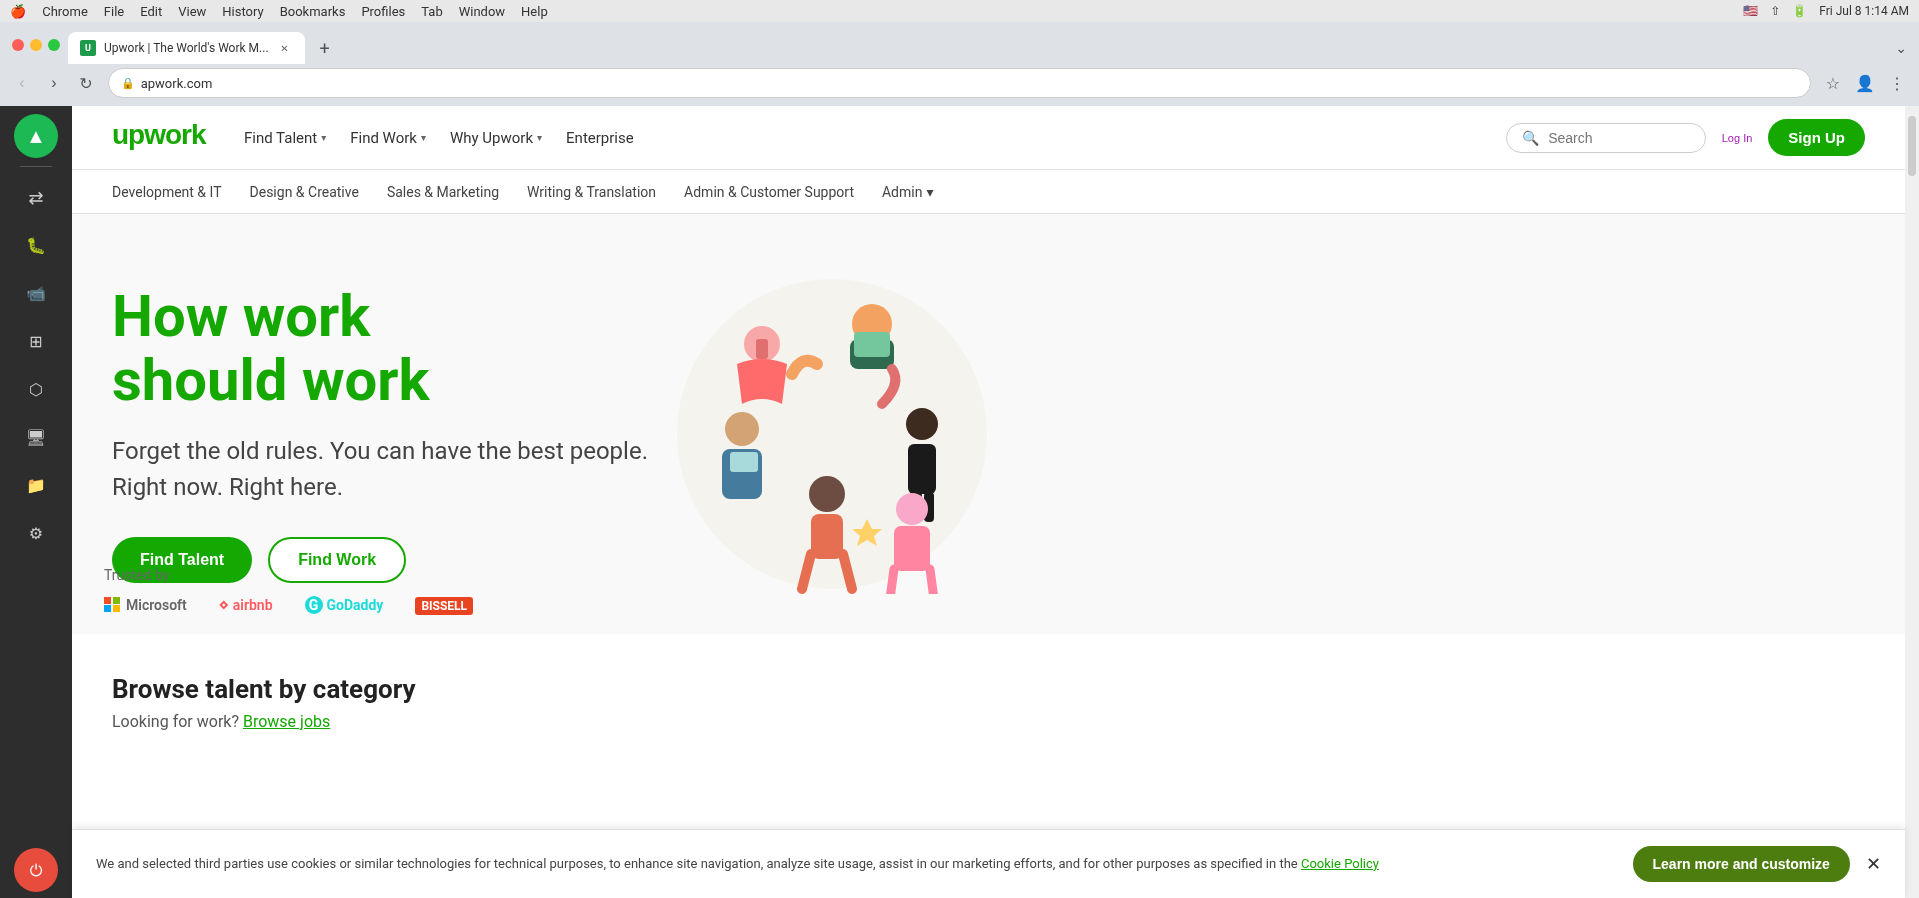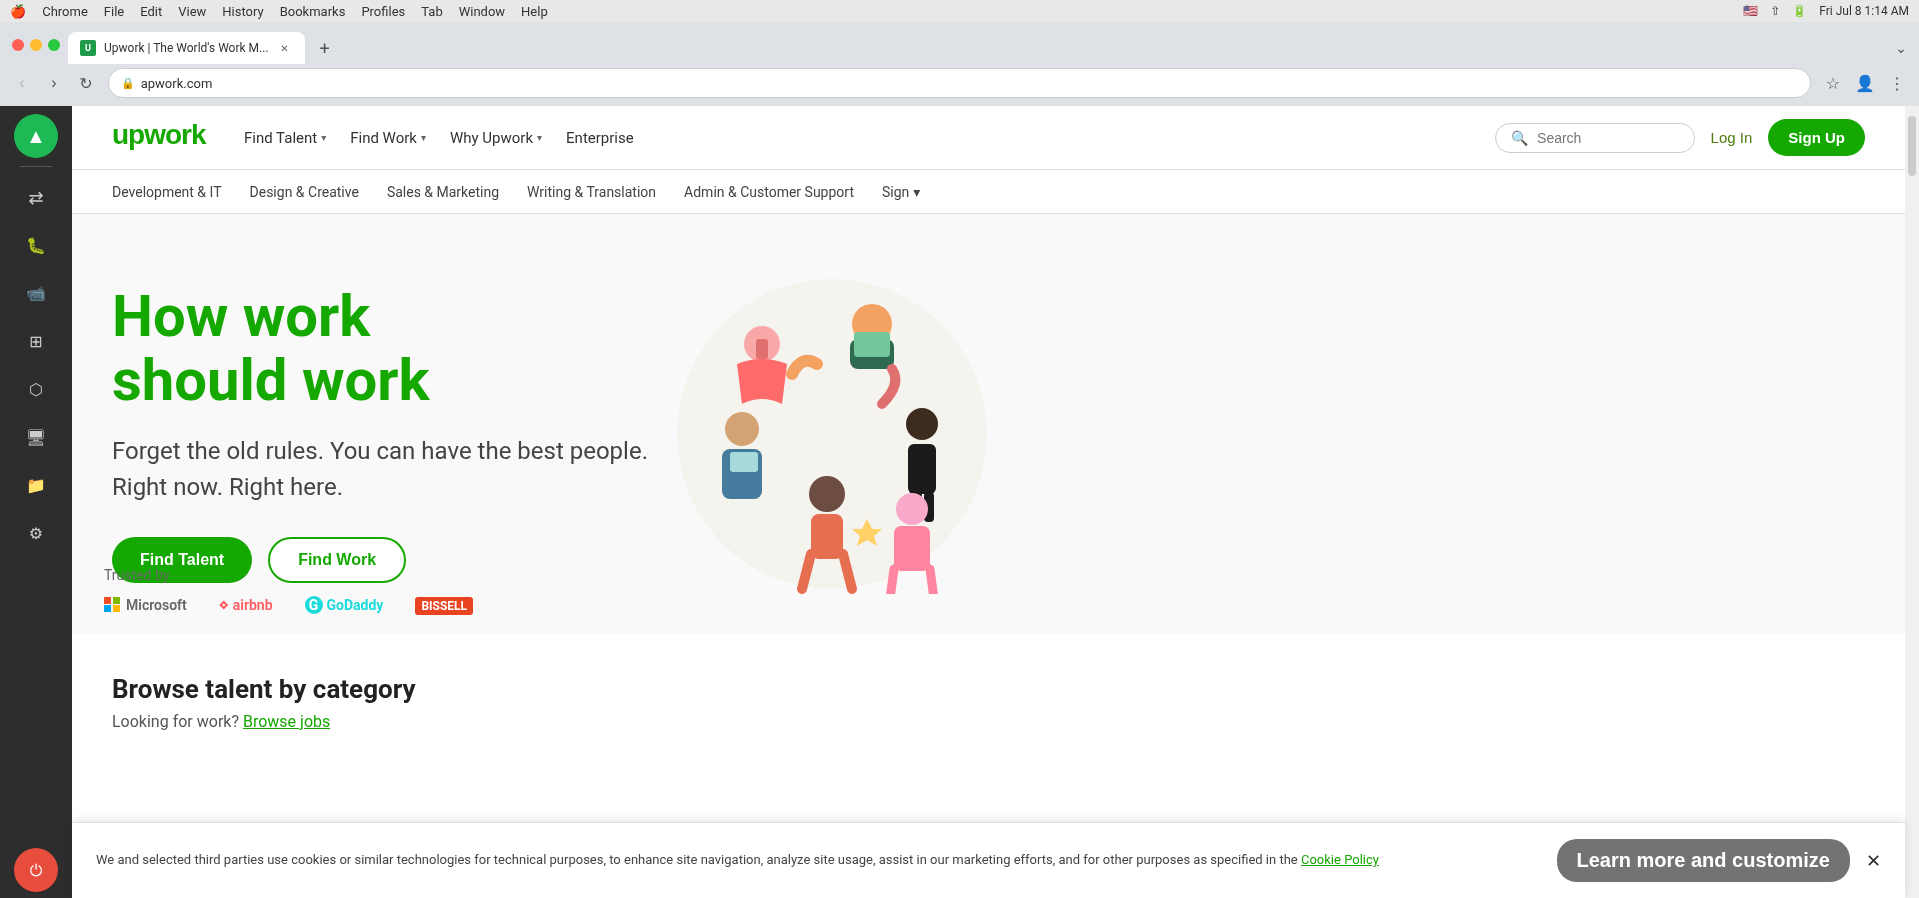--- a/index.html
+++ b/index.html
@@ -239,23 +239,23 @@
     }
     .search-bar input {
       border: none;
       outline: none;
       font-size: 14px;
       width: 100%;
     }
     .btn-login {
       background: none;
       border: none;
-      font-size: 15px;
-      cursor: pointer;
-      color: #4d7c0f;
+      font-size: 11px;
+      cursor: pointer;
+      color: #a21caf;
       font-weight: 500;
     }
     .btn-signup {
       background: #14a800;
       color: white;
       border: none;
       border-radius: 20px;
       padding: 10px 20px;
       font-size: 15px;
       font-weight: 600;
@@ -382,26 +382,26 @@
       display: flex;
       align-items: center;
       justify-content: space-between;
       gap: 16px;
       z-index: 1000;
       box-shadow: 0 -2px 8px rgba(0,0,0,0.1);
     }
     .cookie-text { font-size: 13px; color: #444; flex: 1; line-height: 1.4; }
     .cookie-link { color: #14a800; text-decoration: underline; cursor: pointer; }
     .cookie-btn {
-      background: #737373;
+      background: #4d7c0f;
       color: white;
       border: none;
       border-radius: 20px;
       padding: 10px 20px;
-      font-size: 20px;
+      font-size: 14px;
       font-weight: 600;
       cursor: pointer;
       white-space: nowrap;
     }
     .cookie-close {
       background: none;
       border: none;
       font-size: 18px;
       cursor: pointer;
       color: #333;
@@ -526,21 +526,21 @@
       </div>
     </div>
 
     <div class="category-nav">
       <a class="cat-link">Development &amp; IT</a>
       <a class="cat-link">Design &amp; Creative</a>
       <a class="cat-link">Sales &amp; Marketing</a>
       <a class="cat-link">Writing &amp; Translation</a>
       <a class="cat-link">Admin &amp; Customer Support</a>
       <a class="cat-link cat-more">
-        <span>Sign</span>
+        <span>Admin</span>
         <span>▾</span>
       </a>
     </div>
 
     <div class="hero">
       <div class="hero-content">
         <div class="hero-title">
           <div>How work</div>
           <div>should work</div>
         </div>

